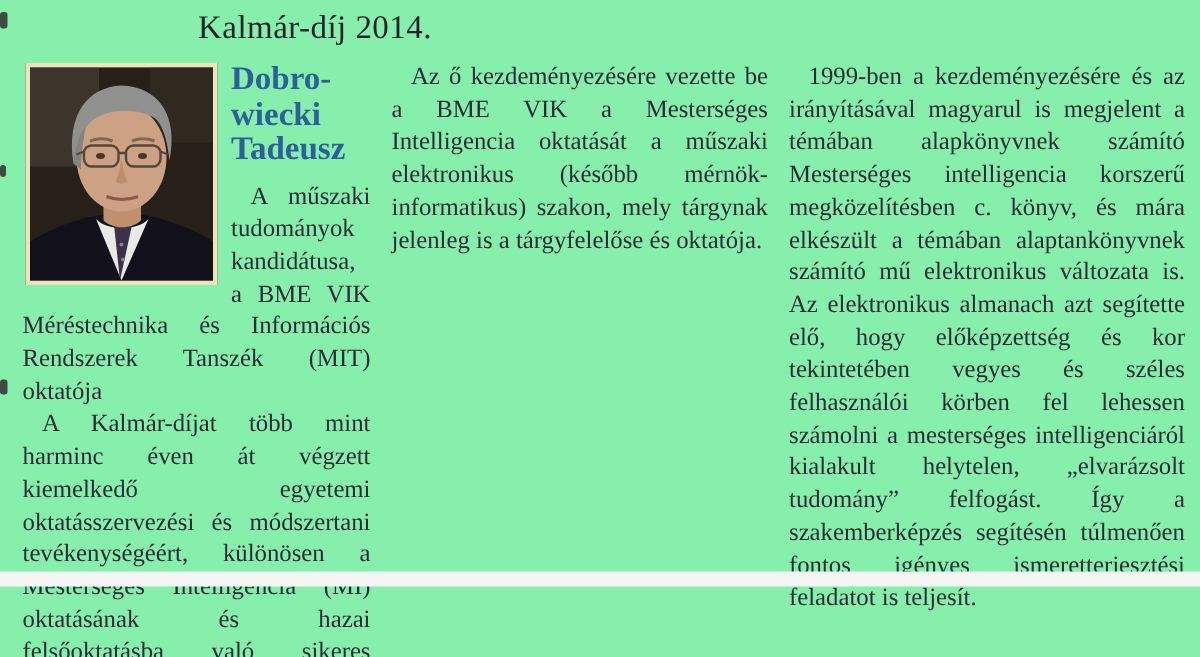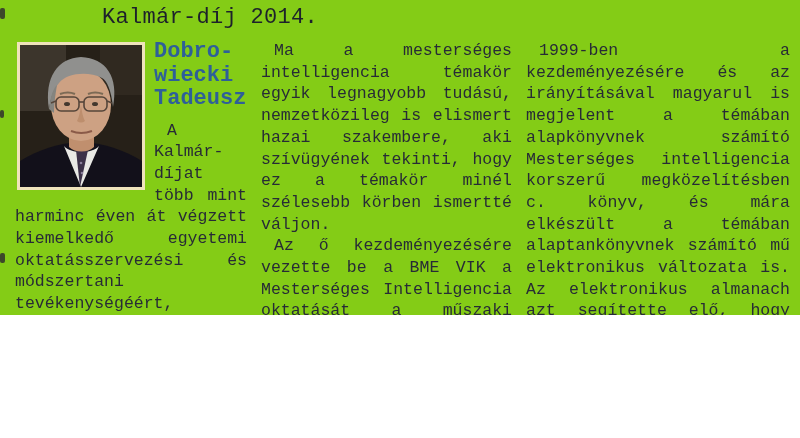--- a/index.html
+++ b/index.html
@@ -1,20 +1,20 @@
 <!DOCTYPE html>
 <html lang="hu"><head>
 <meta charset="utf-8">
 <style>
   html,body{margin:0;padding:0;background:#ffffff;}
   .page{
     position:relative;
-    width:800px;height:315px;
-    background:#84cc16;
-    font-family:Liberation Mono, monospace;
+    width:800px;height:438px;
+    background:#86efac;
+    font-family:Liberation Serif, serif;
     color:#272b36;
     overflow:hidden;
   }
   .title{
     position:absolute;top:5px;left:0;width:420px;
     margin:0;text-align:center;
     font-size:22px;font-weight:normal;letter-spacing:0.3px;
     color:#1d212b;
   }
   .columns{
@@ -99,25 +99,25 @@
           <path d="M61,60 C60,68 59,72 57,76 Q61,79 65,76 C63,72 62,68 61,60 Z" fill="#bd8e6d"></path>
 
           <path d="M51,86 Q61,90 72,86" stroke="#8a5a48" stroke-width="2" fill="none"></path>
         </svg>
       </div>
       <h2 class="name">
         <span>Dobro-</span>
         <span>wiecki</span>
         <span>Tadeusz</span>
       </h2>
+      <p class="lead">A műszaki tudományok kandidátusa, a BME VIK Méréstechnika és Információs Rendszerek Tanszék (MIT) oktatója</p>
       <p>A Kalmár-díjat több mint harminc éven át végzett kiemelkedő egyetemi oktatásszervezési és módszertani tevékenységéért, különösen a Mesterséges Intelligencia (MI) oktatásának és hazai felsőoktatásba való sikeres bevezetéséért és elterjesztéséért végzett áldozatos munkájáért kapta.</p>
     </div>
 
     <div class="col col-mid">
-      <p>Ma a mesterséges intelligencia témakör egyik legnagyobb tudású, nemzetközileg is elismert hazai szakembere, aki szívügyének tekinti, hogy ez a témakör minél szélesebb körben ismertté váljon.</p>
       <p>Az ő kezdeményezésére vezette be a BME VIK a Mesterséges Intelligencia oktatását a műszaki elektronikus (később mérnök-informatikus) szakon, mely tárgynak jelenleg is a tárgyfelelőse és oktatója.</p>
     </div>
 
     <div class="col col-right">
       <p>1999-ben a kezdeményezésére és az irányításával magyarul is megjelent a témában alapkönyvnek számító Mesterséges intelligencia korszerű megközelítésben c. könyv, és mára elkészült a témában alaptankönyvnek számító mű elektronikus változata is. Az elektronikus almanach azt segítette elő, hogy előképzettség és kor tekintetében vegyes és széles felhasználói körben fel lehessen számolni a mesterséges intelligenciáról kialakult helytelen, „elvarázsolt tudomány” felfogást. Így a szakemberképzés segítésén túlmenően fontos igényes ismeretterjesztési feladatot is teljesít.</p>
     </div>
 
   </div>
 
   <div class="speck s1"></div>

